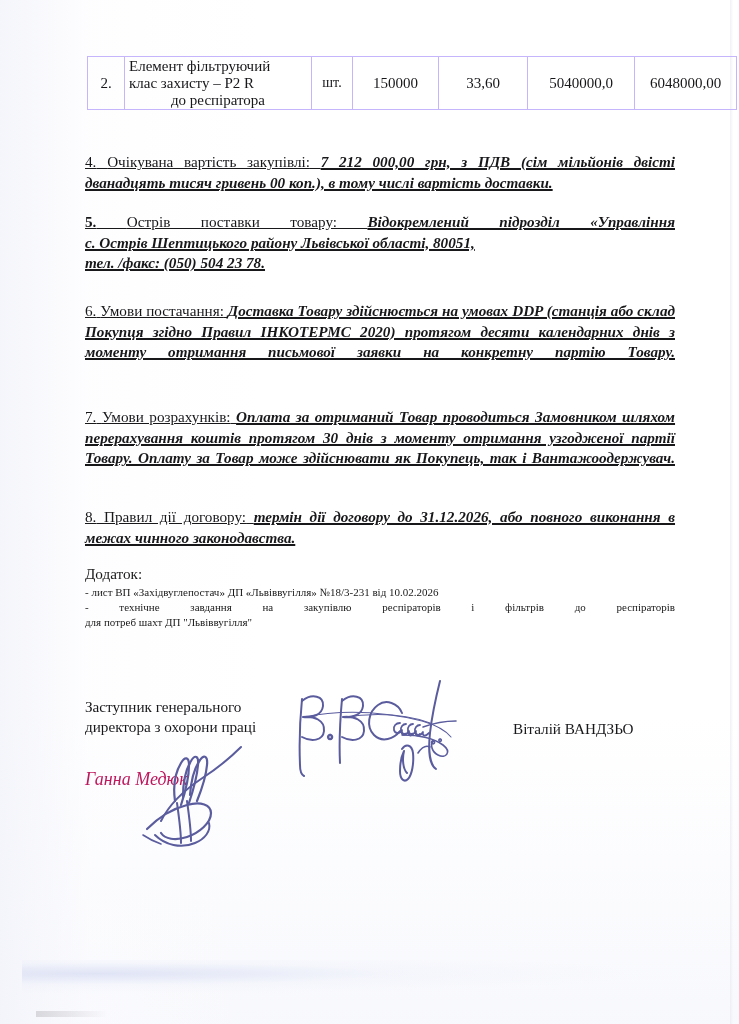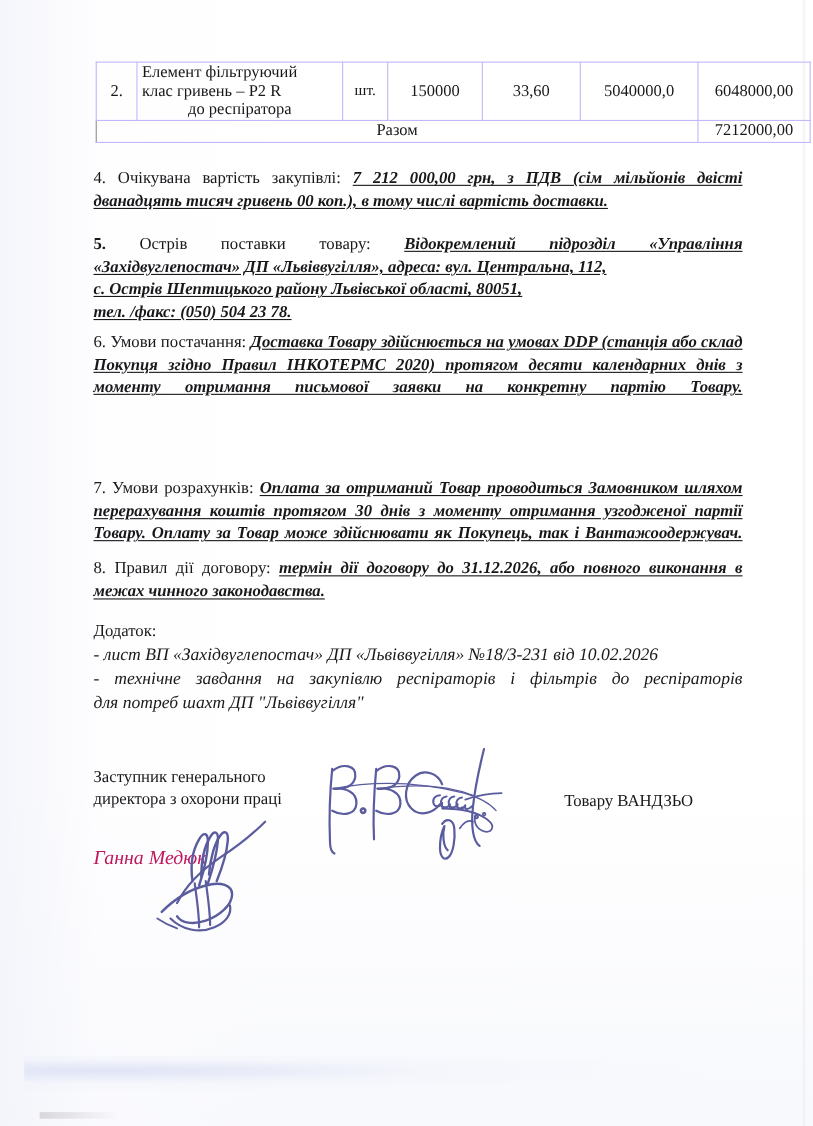--- a/index.html
+++ b/index.html
@@ -109,46 +109,46 @@
     position: absolute;
     left: 85px;
     width: 590px;
   }
   p.para {
     margin: 0 0 0 0;
     font-size: 15.2px;
     line-height: 1.36;
     text-align: justify;
     color: #18181b;
+    text-decoration: underline;
   }
   .num { font-weight: normal; }
   .num-b { font-weight: bold; }
   .fill {
     font-weight: bold;
     font-style: italic;
     text-decoration: underline;
     text-underline-offset: 2px;
   }
 
   .block-4 { top: 152px; }
   .block-5 { top: 212px; }
   .block-6 { top: 301px; }
   .block-7 { top: 407px; }
   .block-8 { top: 507px; }
   .block-add { top: 565px; }
 
   .block-5 p { text-align: justify; }
   .block-5 .line-a { text-align: justify; text-align-last: justify; }
   .block-6 .j-last { text-align: justify; text-align-last: justify; }
-  .block-7 .j-last { text-align: justify; text-align-last: justify; margin-top: 27px; }
+  .block-7 .j-last { text-align: justify; text-align-last: justify; }
 
   .addendum-title { font-size: 15.2px; margin: 0 0 2px 0; }
   .addendum-item {
-    font-size: 16px;
-    font-style: italic;
+    font-size: 11px;
     line-height: 1.38;
     margin: 0;
     text-align: justify;
   }
   .addendum-item.stretch { text-align-last: justify; }
 
   
   .sig-block {
     position: absolute;
     left: 85px;
@@ -201,56 +201,49 @@
 <div class="page">
 
   <div class="goods-table-wrap">
     <table class="goods">
       <tbody>
         <tr>
           <td class="c-no">2.</td>
           <td class="c-name">
             <span class="name-cell-inner">
               <span class="name-line1">Елемент фільтруючий</span>
-              <span class="name-line2">клас гривень – Р2 R</span>
+              <span class="name-line2">клас захисту – Р2 R</span>
               <span class="name-line3">до респіратора</span>
             </span>
           </td>
           <td class="c-unit">шт.</td>
           <td class="c-qty">150000</td>
           <td class="c-price">33,60</td>
           <td class="c-sum">5040000,0</td>
           <td class="c-total">6048000,00</td>
         </tr>
-        <tr class="total-row">
-          <td class="total-label total-spacer" colspan="6">Разом</td>
-          <td class="c-total">7212000,00</td>
-        </tr>
       </tbody>
     </table>
   </div>
 
   <div class="body-block block-4">
     <p class="para">
       <span class="num">4.</span>
       <span>Очікувана вартість закупівлі:</span>
       <span class="fill">7 212 000,00 грн, з ПДВ (сім мільйонів двісті дванадцять тисяч гривень 00 коп.), в тому числі вартість доставки.</span>
     </p>
   </div>
 
   <div class="body-block block-5">
     <p class="para line-a">
       <span class="num-b">5.</span>
       <span>Острів поставки товару:</span>
       <span class="fill">Відокремлений підрозділ «Управління</span>
     </p>
     <p class="para">
-      <span class="fill">«Західвуглепостач»        ДП «Львіввугілля»,      адреса:  вул.  Центральна,  112,</span>
-    </p>
-    <p class="para">
       <span class="fill">с. Острів Шептицького району Львівської області, 80051,</span>
     </p>
     <p class="para">
       <span class="fill">тел. /факс: (050) 504 23 78.</span>
     </p>
   </div>
 
   <div class="body-block block-6">
     <p class="para j-last">
       <span class="num">6.</span>
@@ -278,21 +271,21 @@
   <div class="body-block block-add">
     <p class="addendum-title">Додаток:</p>
     <p class="addendum-item">-  лист ВП «Західвуглепостач»  ДП «Львіввугілля» №18/3-231  від 10.02.2026</p>
     <p class="addendum-item stretch">- технічне завдання  на  закупівлю  респіраторів  і  фільтрів  до  респіраторів</p>
     <p class="addendum-item">для потреб шахт ДП "Львіввугілля"</p>
   </div>
 
   <div class="sig-block">
     <div class="sig-role">Заступник генерального
 директора з охорони праці</div>
-    <div class="sig-name-right">Товару ВАНДЗЬО</div>
+    <div class="sig-name-right">Віталій ВАНДЗЬО</div>
     <div class="sig-prepared-by">Ганна Медюк</div>
 
     <div class="ink sig-main">
       <svg width="190" height="110" viewBox="0 0 190 110">
         <path d="M12,20 C10,40 9,62 10,86 C10,92 12,96 14,97" stroke-width="2"></path>
         <path d="M12,22 C22,14 34,17 33,27 C32,36 22,39 13,38 C24,37 35,41 34,52 C33,62 21,63 12,58" stroke-width="2"></path>
         <path d="M40,56 a2,2 0 1,0 0.2,0" stroke-width="2.4"></path>
         <path d="M52,20 C50,42 49,64 50,84" stroke-width="2"></path>
         <path d="M52,22 C62,14 74,17 73,27 C72,36 62,39 53,38 C64,37 75,41 74,52 C73,62 61,63 52,58" stroke-width="2"></path>
         <path d="M112,34 C108,24 96,20 88,26 C78,33 76,48 84,56 C92,64 104,60 110,52" stroke-width="2"></path>

